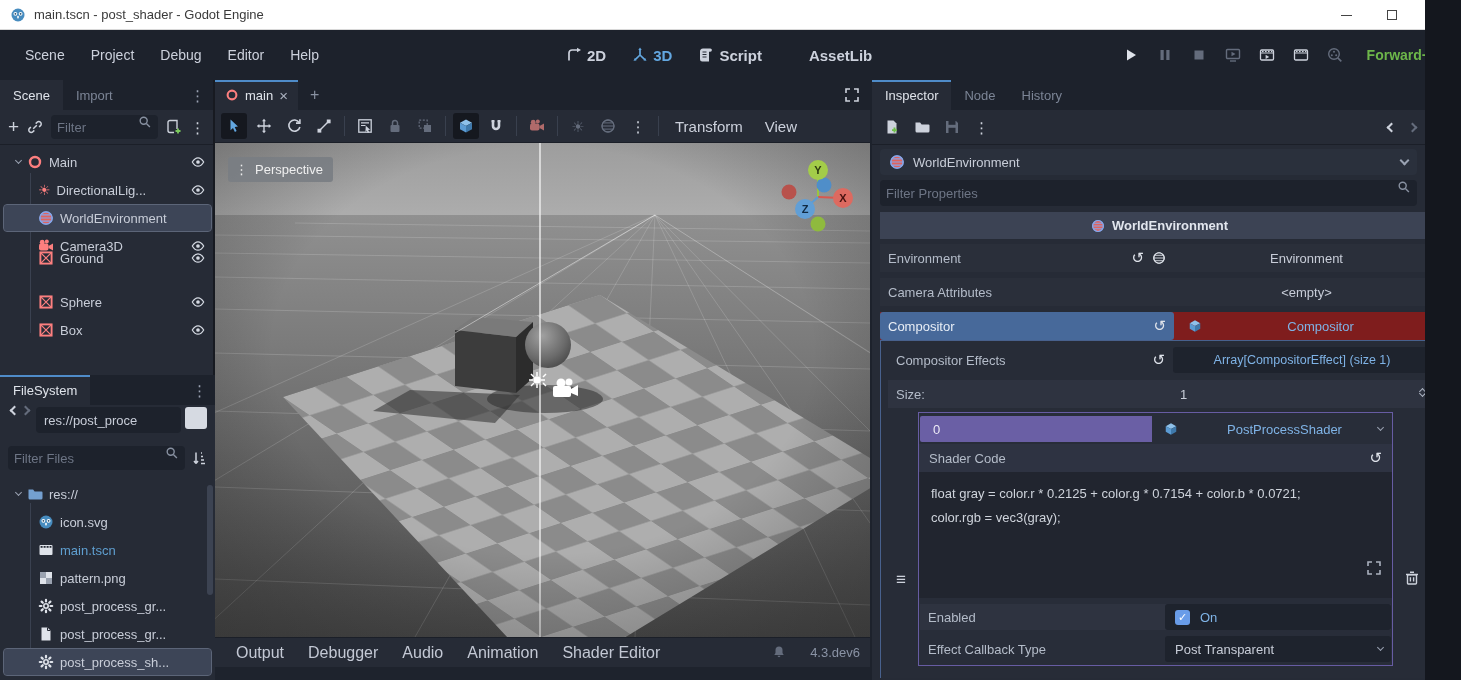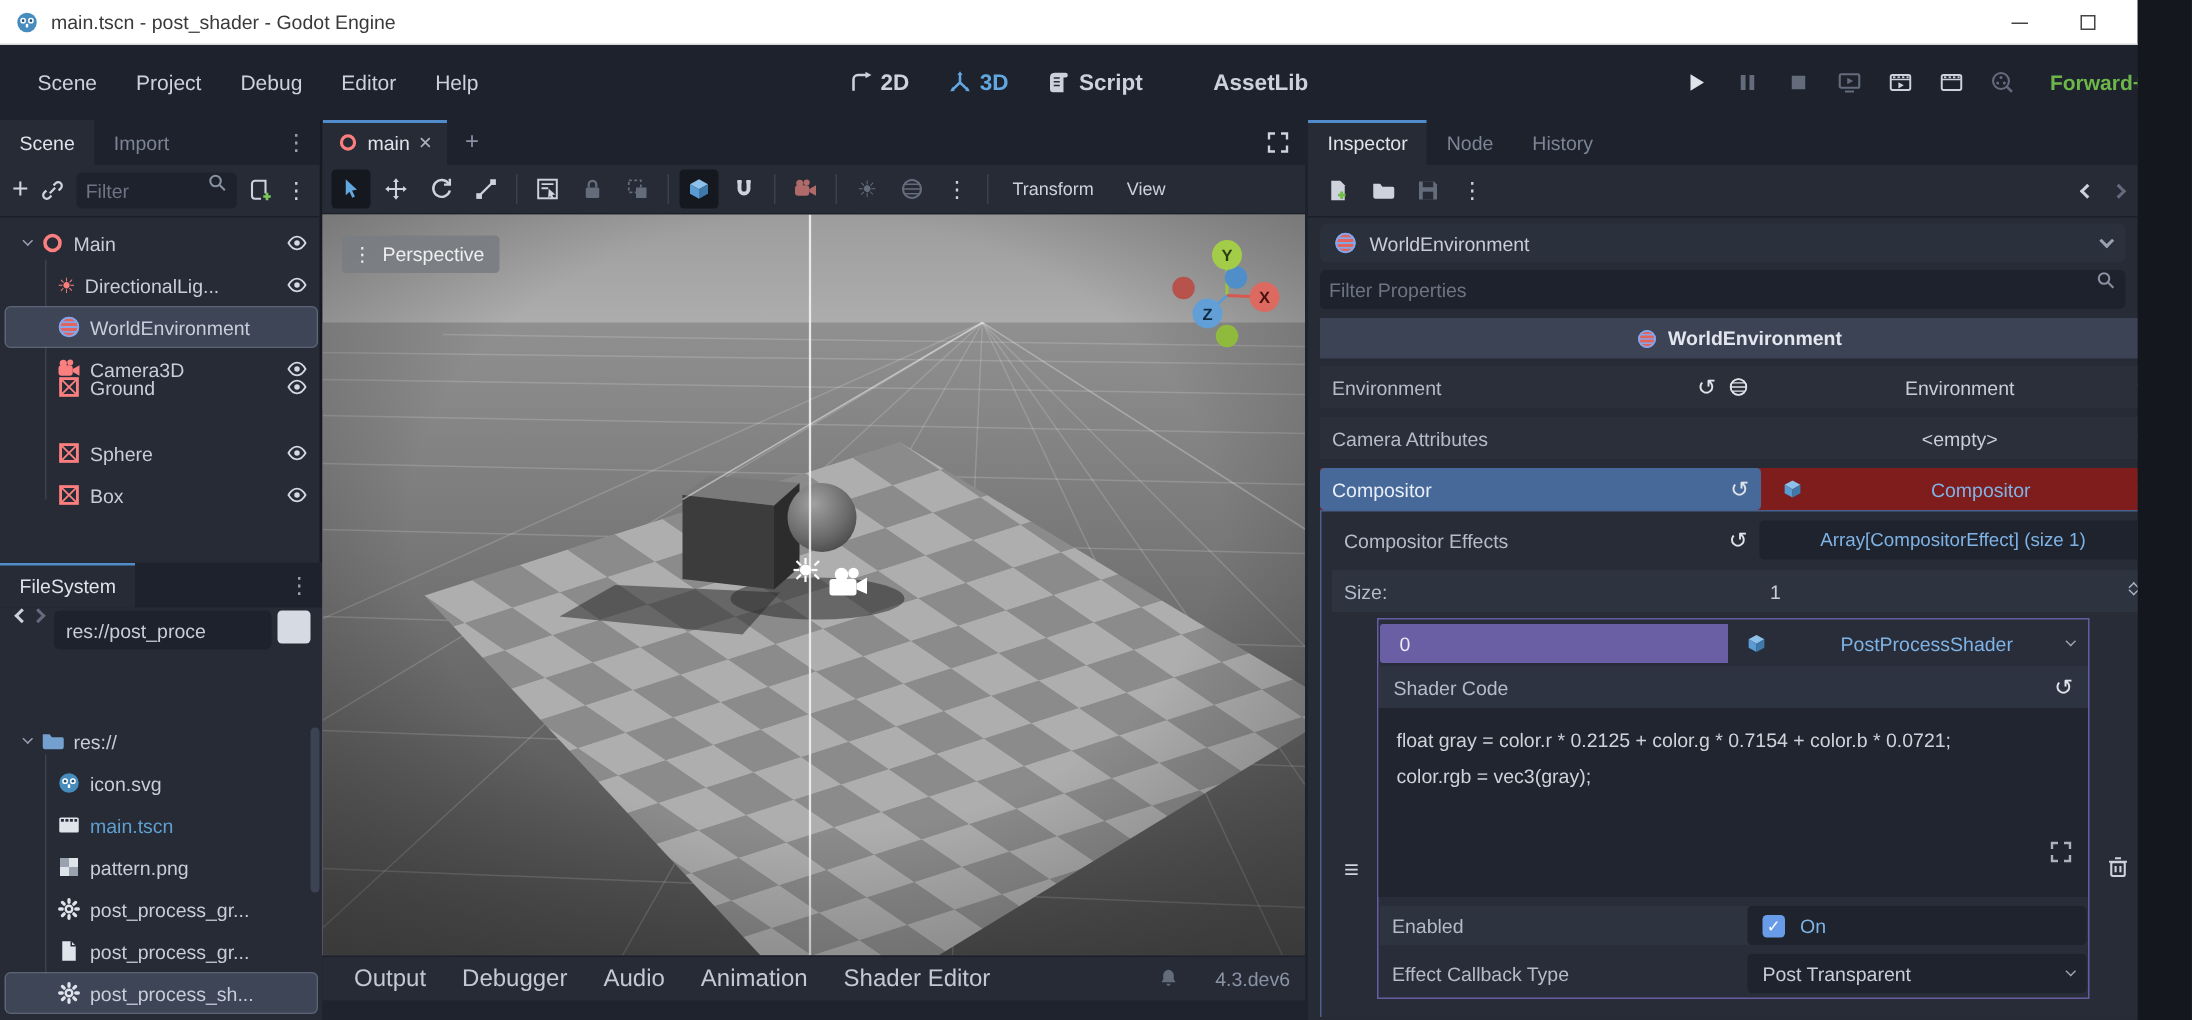--- a/index.html
+++ b/index.html
@@ -63,21 +63,21 @@
 
 .ccol{left:215px;top:80px;width:655px;height:600px;background:#262b36}
 .scenetabs{position:absolute;top:0;left:0;width:100%;height:30px;background:#1d222c;display:flex;align-items:stretch}
 .stab{display:flex;align-items:center;gap:6px;padding:0 10px;background:#262b36;color:#dfe3ea;box-shadow:inset 0 2px 0 #4f8cc9}
 .plustab{display:flex;align-items:center;padding:0 12px;color:#8891a1;font-size:16px}
 .expandbtn{margin-left:auto;display:flex;align-items:center;padding:0 10px;color:#cdd2dc}
 .vtoolbar{position:absolute;top:30px;left:0;width:100%;height:33px;display:flex;align-items:center;gap:4px;padding:0 6px;background:#262b36;border-bottom:1px solid #1b1f28}
 .tbtn{width:26px;height:26px;display:flex;align-items:center;justify-content:center;border-radius:3px;color:#cdd2dc}
 .tbtn.on{background:#15181f;color:#63a7e0}
 .vsep{width:1px;height:20px;background:#39404e;margin:0 3px}
-.tmenu{padding:4px 9px;color:#ccd1dc;font-size:12px}
+.tmenu{padding:4px 9px;color:#ccd1dc;font-size:15px}
 .vport{position:absolute;top:63px;left:0;width:655px;height:494px;overflow:hidden;background:#8c8c8c}
 .persp{position:absolute;left:13px;top:14px;height:25px;display:flex;align-items:center;gap:7px;background:rgba(122,126,131,.92);border-radius:3px;padding:0 10px 0 7px;color:#efefef;font-size:13px}
 .bottombar{position:absolute;top:557px;left:0;width:100%;height:30px;background:#262b36;border-top:1px solid #1b1f28;display:flex;align-items:center;gap:2px;padding:0 10px}
 .bbtn{padding:4px 11px;color:#c3c8d4;font-size:16px}
 .verbox{margin-left:auto;display:flex;align-items:flex-start;gap:24px;color:#8a93a5}
 .strip{position:absolute;top:587px;left:0;width:100%;height:13px;background:#1e232d}
 
 .insp{left:872px;top:80px;width:589px;height:600px;background:#262b36}
 .itoolbar{position:absolute;top:30px;left:0;width:100%;height:35px;display:flex;align-items:center;gap:14px;padding:0 12px;background:#262b36;border-bottom:1px solid #1b1f28}
 .itb-r{margin-left:auto;display:flex;align-items:center;gap:14px}
@@ -312,20 +312,31 @@
           </div>
       </div>
       <div class="fsnav">
         <span class="chev l" style="color:#cdd2dc"></span>
         <span class="chev r" style="color:#646c7c"></span>
         <div class="pathbox">
             <span>res://post_proce</span>
           </div>
         <div class="sqbtn"></div>
       </div>
+      <div class="fsfilter">
+        <div class="filterbox">
+          <input placeholder="Filter Files" style="">
+          <svg class="ic14 ic" style="color:#8891a1">
+              <use href="#sym-search"></use>
+            </svg>
+        </div>
+        <svg class="ic lite">
+            <use href="#sym-sort"></use>
+          </svg>
+      </div>
       <div class="tree" style="top:104px;height:200px">
         <div class="guide" style="left:30px;top:24px;height:162px"></div>
         <div class="trow" style="top:2px">
           <span class="chev sm" style="margin-left:12px;color:#9aa2b2"></span>
           <svg class="ic" style="color:#74a0d0">
               <use href="#sym-folder"></use>
             </svg>
           <span class="lbl">res://</span>
         </div>
         <div class="trow" style="top:30px;padding-left:34px">

